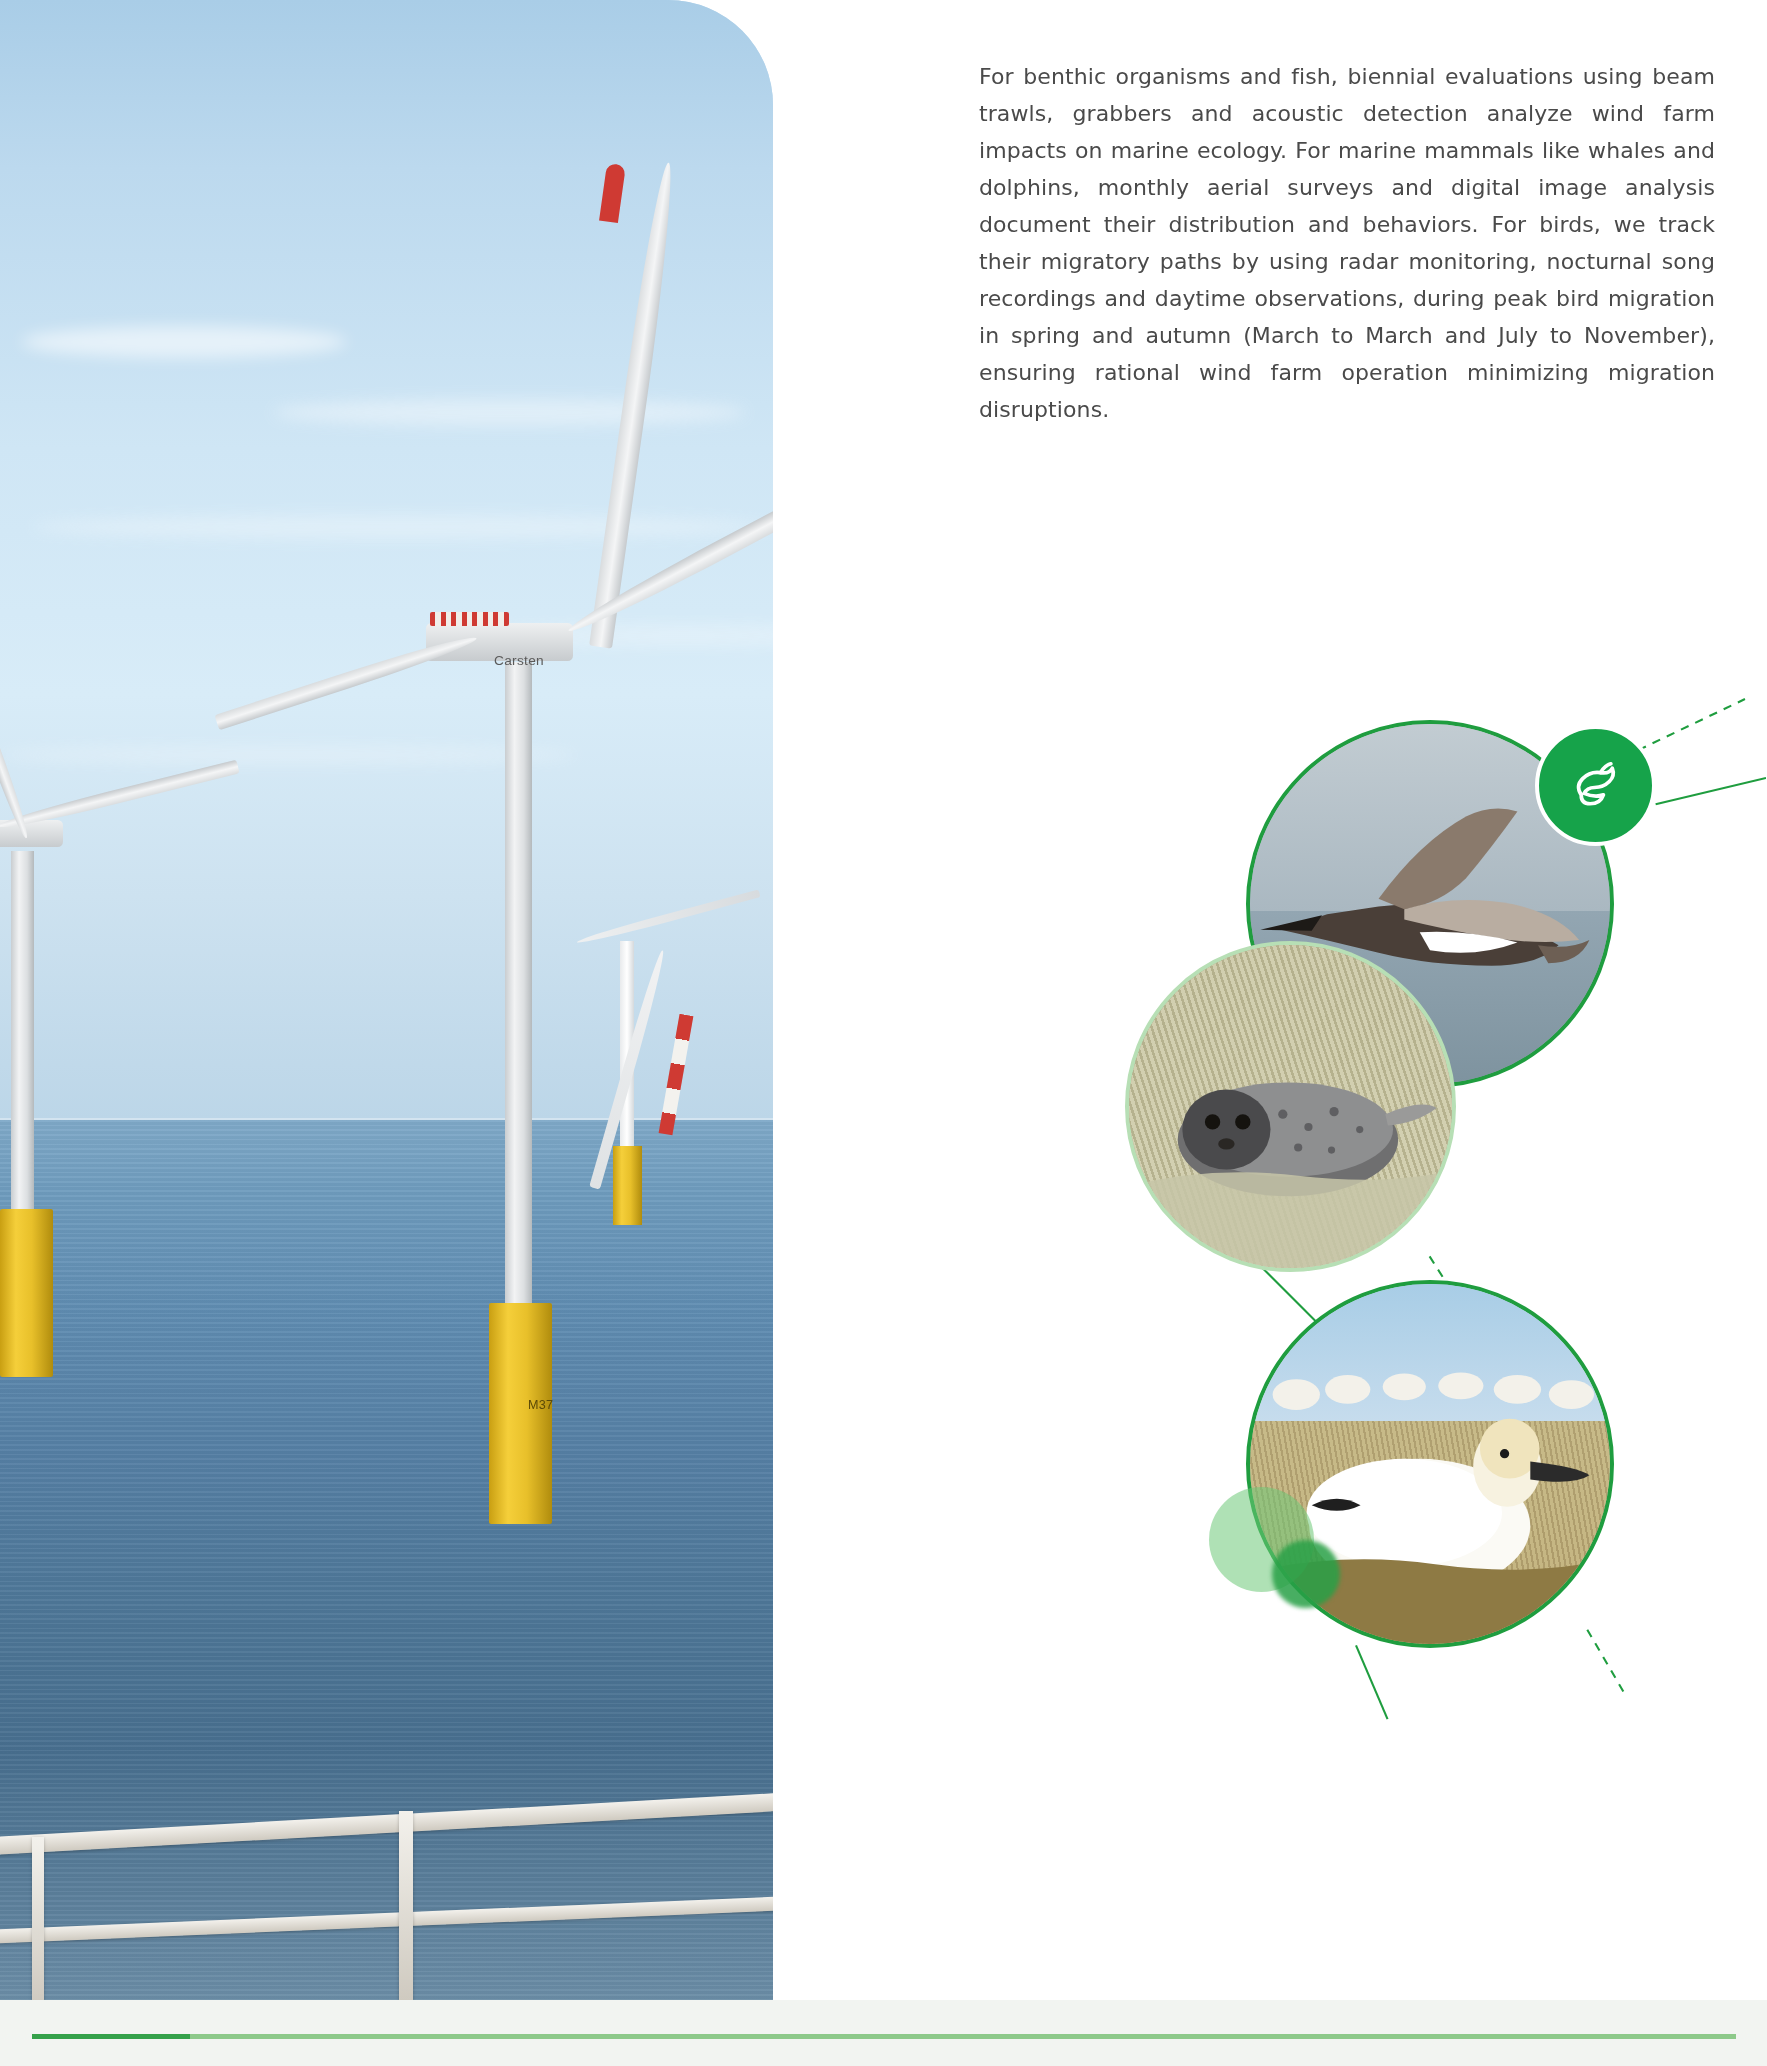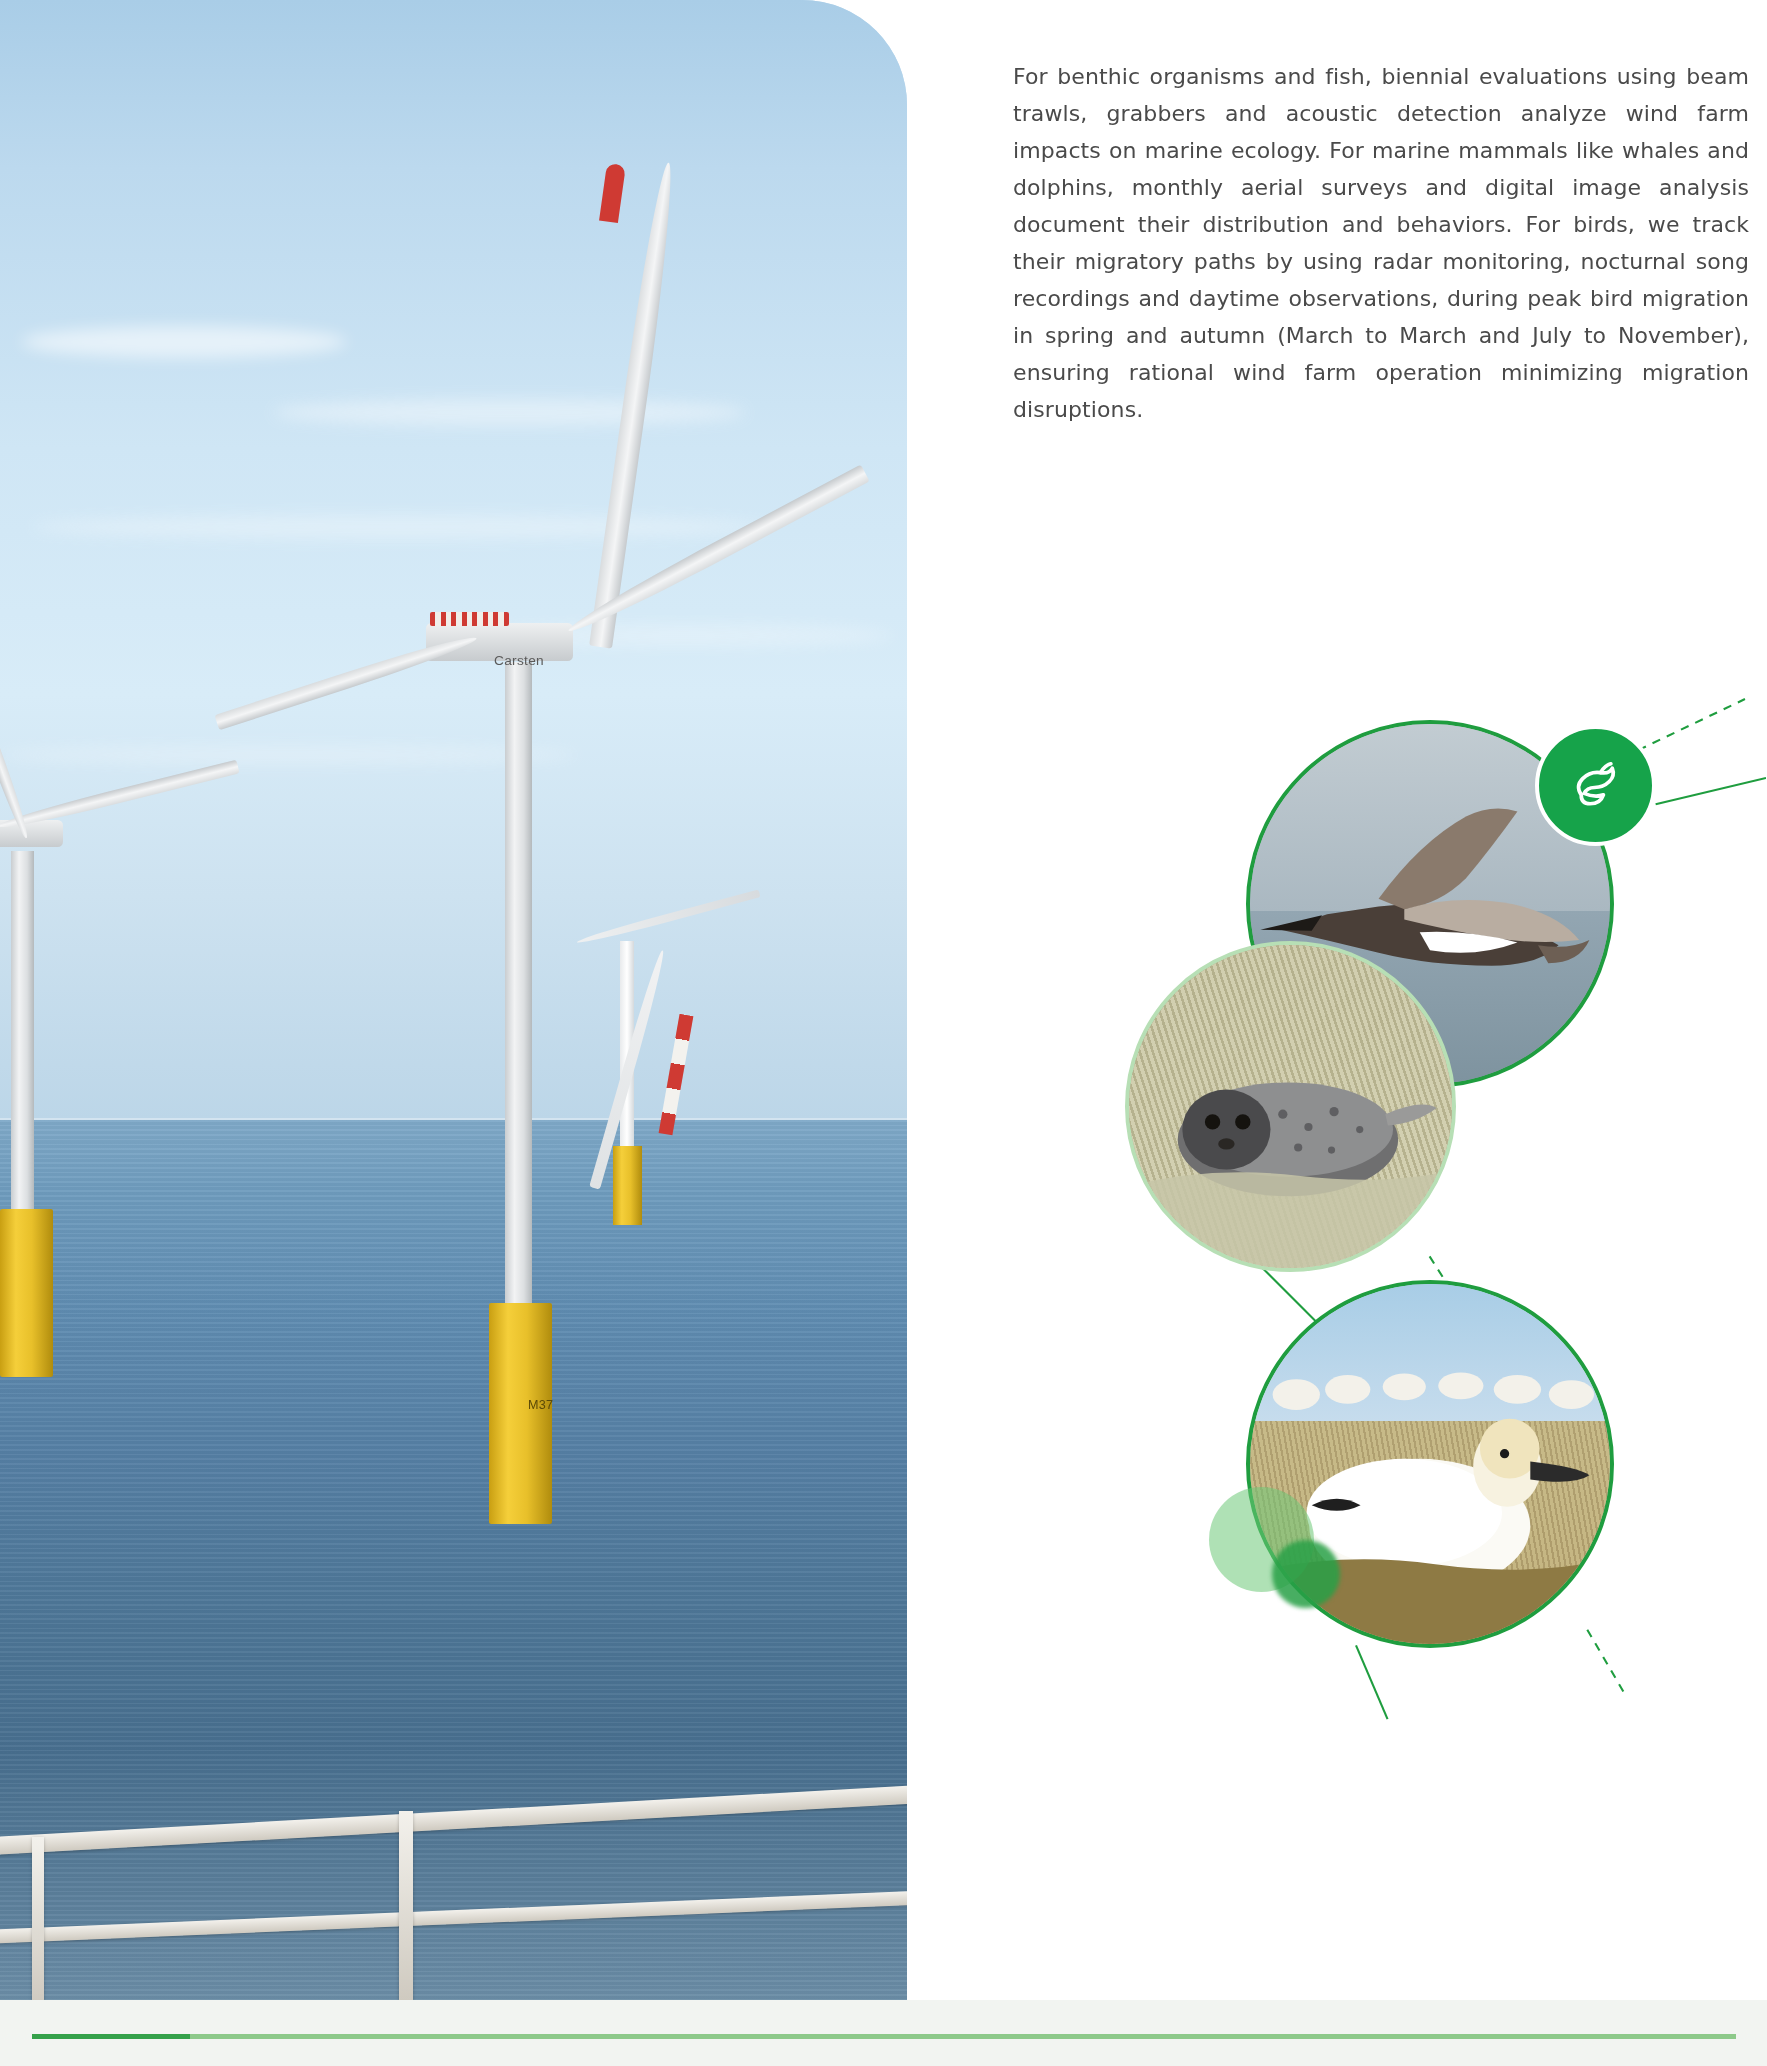--- a/index.html
+++ b/index.html
@@ -16,21 +16,21 @@
     width: 1767px;
     height: 2066px;
     background: #ffffff;
   }
 
   
   .photo-panel {
     position: absolute;
     left: 0;
     top: 0;
-    width: 907px;
+    width: 773px;
     height: 2000px;
     border-top-right-radius: 105px;
     overflow: hidden;
     background: linear-gradient(#bcd9ee 0%, #cfe3f2 22%, #b9d3e8 34%, #7ba7c8 45%, #5d8bb3 60%, #4d7ea8 75%, #3f6c93 100%);
   }
   .sky {
     position: absolute; left:0; top:0; width:100%; height: 1120px;
     background: linear-gradient(#a9cde7 0%, #bcd9ee 15%, #cfe6f5 40%, #d8ecf8 62%, #cde2f0 80%, #bcd6e8 100%);
   }
   .cloud {
@@ -95,21 +95,20 @@
     font-size: 10.5px;
     letter-spacing: 0.3px;
   }
 
   
   .text-col {
     position: absolute;
     left: 979px;
     top: 58px;
     width: 736px;
-    margin-left: 34px;
   }
   .body-text {
     color: #4a4a4a;
     font-size: 22px;
     line-height: 37px;
     text-align: justify;
     font-family: "DejaVu Sans", sans-serif;
     letter-spacing: 0.1px;
   }
 

